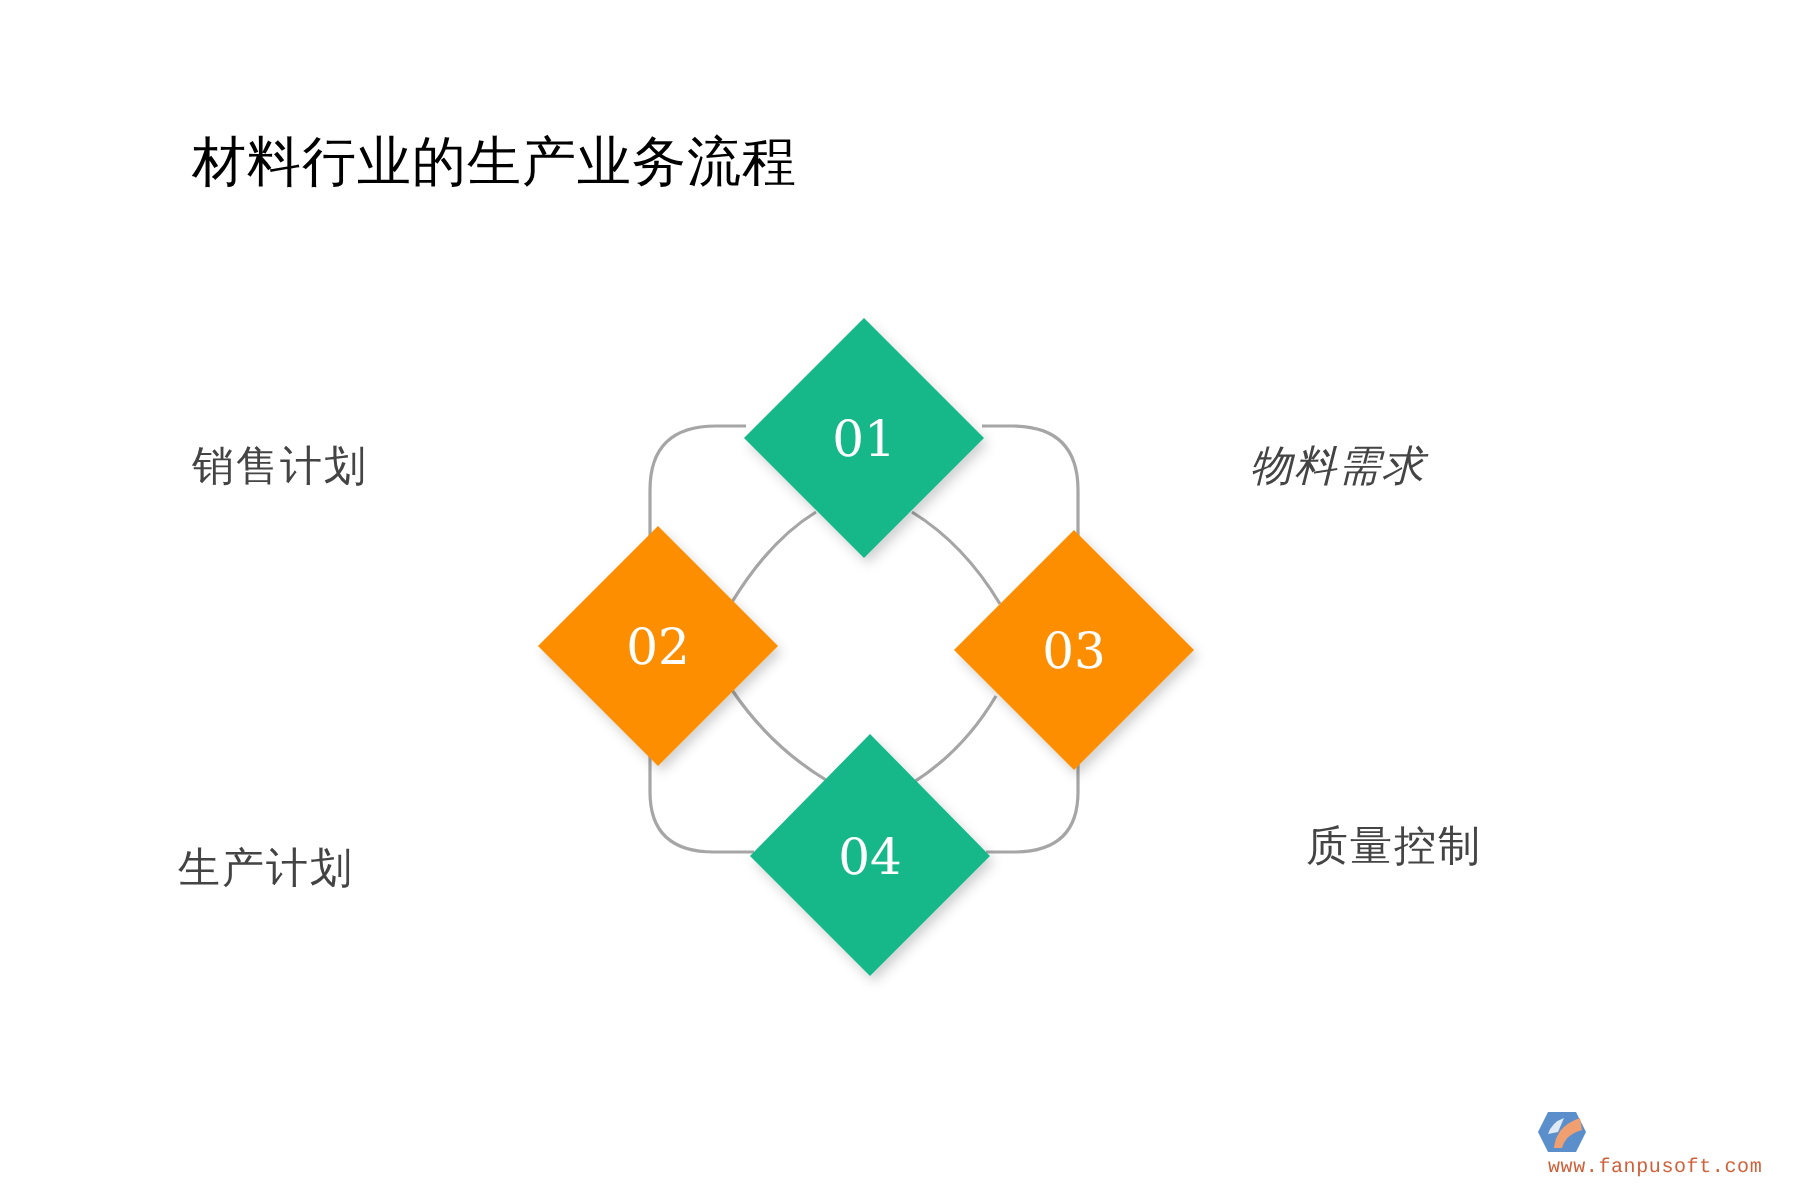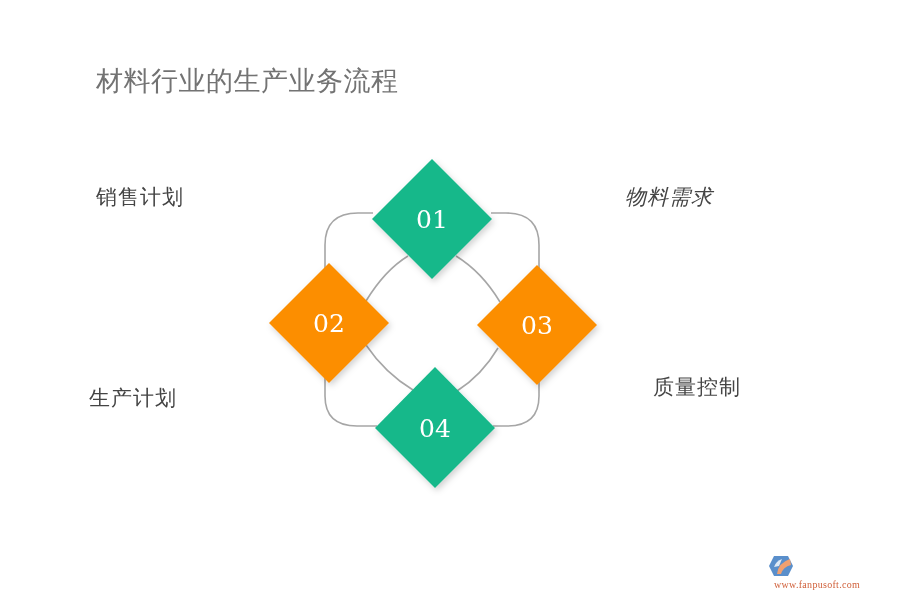--- a/index.html
+++ b/index.html
@@ -1,27 +1,27 @@
 <!DOCTYPE html>
 <html><head>
 <meta charset="utf-8">
 <style>
   html, body { margin: 0; padding: 0; background: #ffffff; }
   body { width: 900px; height: 600px; position: relative; overflow: hidden;
          font-family: "DejaVu Serif", "Liberation Serif", serif; }
-  .title { position: absolute; left: 96px; top: 63px; font-size: 27px; color: #737373;
+  .title { position: absolute; left: 96px; top: 63px; font-size: 27px; color: #000000;
            letter-spacing: 0.5px; white-space: nowrap; }
-  .label { position: absolute; font-size: 21px; color: #444444; white-space: nowrap; letter-spacing: 1px; }
+  .label { position: absolute; font-size: 21px; color: #444444; white-space: nowrap; letter-spacing: 1px; margin-top: 36px; }
   svg.diagram { position: absolute; left: 0; top: 0; }
   .num { font-family: "DejaVu Serif", "Liberation Serif", serif; font-size: 25px; fill: #ffffff; }
   .logo { position: absolute; left: 768px; top: 553px; width: 125px; height: 40px; }
   .logo-brand { position: absolute; left: 28px; top: 0px; font-size: 21px; color: #4a88c6;
                 font-family: "DejaVu Sans", "Liberation Sans", sans-serif; white-space: nowrap; letter-spacing: 1px; }
   .logo-url { position: absolute; left: 6px; top: 26px; font-size: 10px; color: #d0603a;
-              font-family: Liberation Serif, serif; white-space: nowrap; letter-spacing: 0.3px; text-align: center; }
+              font-family: Liberation Mono, monospace; white-space: nowrap; letter-spacing: 0.3px; text-align: center; }
   .logo-mark { position: absolute; left: 0; top: 2px; }
 </style>
 </head>
 <body>
 
 <div class="title">材料行业的生产业务流程</div>
 
 <div class="label" style="left:96px; top:183px;">销售计划</div>
 <div class="label" style="left:625px; top:183px;font-style:italic;">物料需求</div>
 <div class="label" style="left:89px; top:384px;">生产计划</div>

